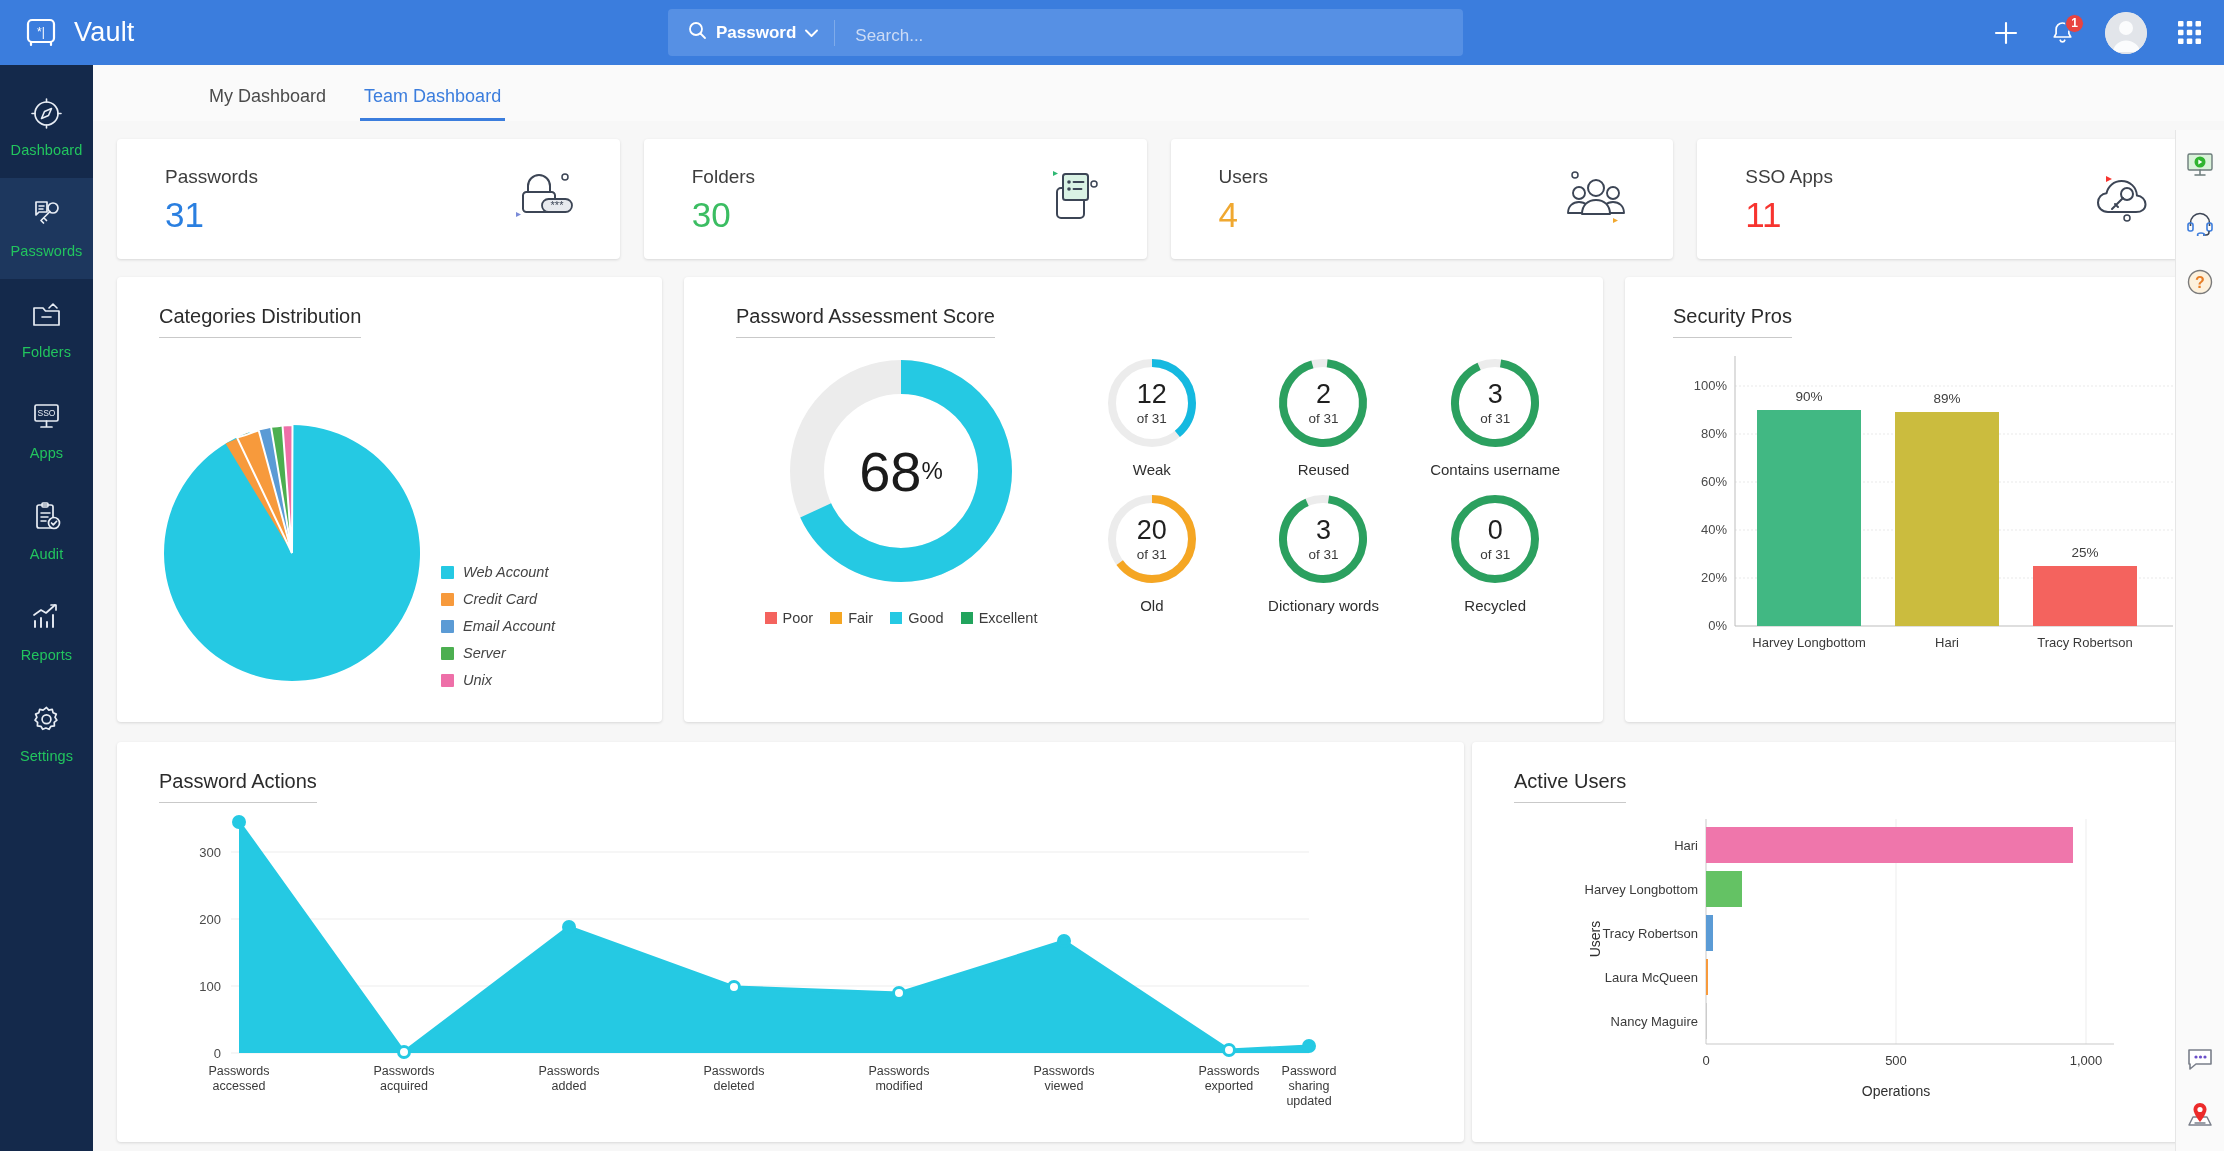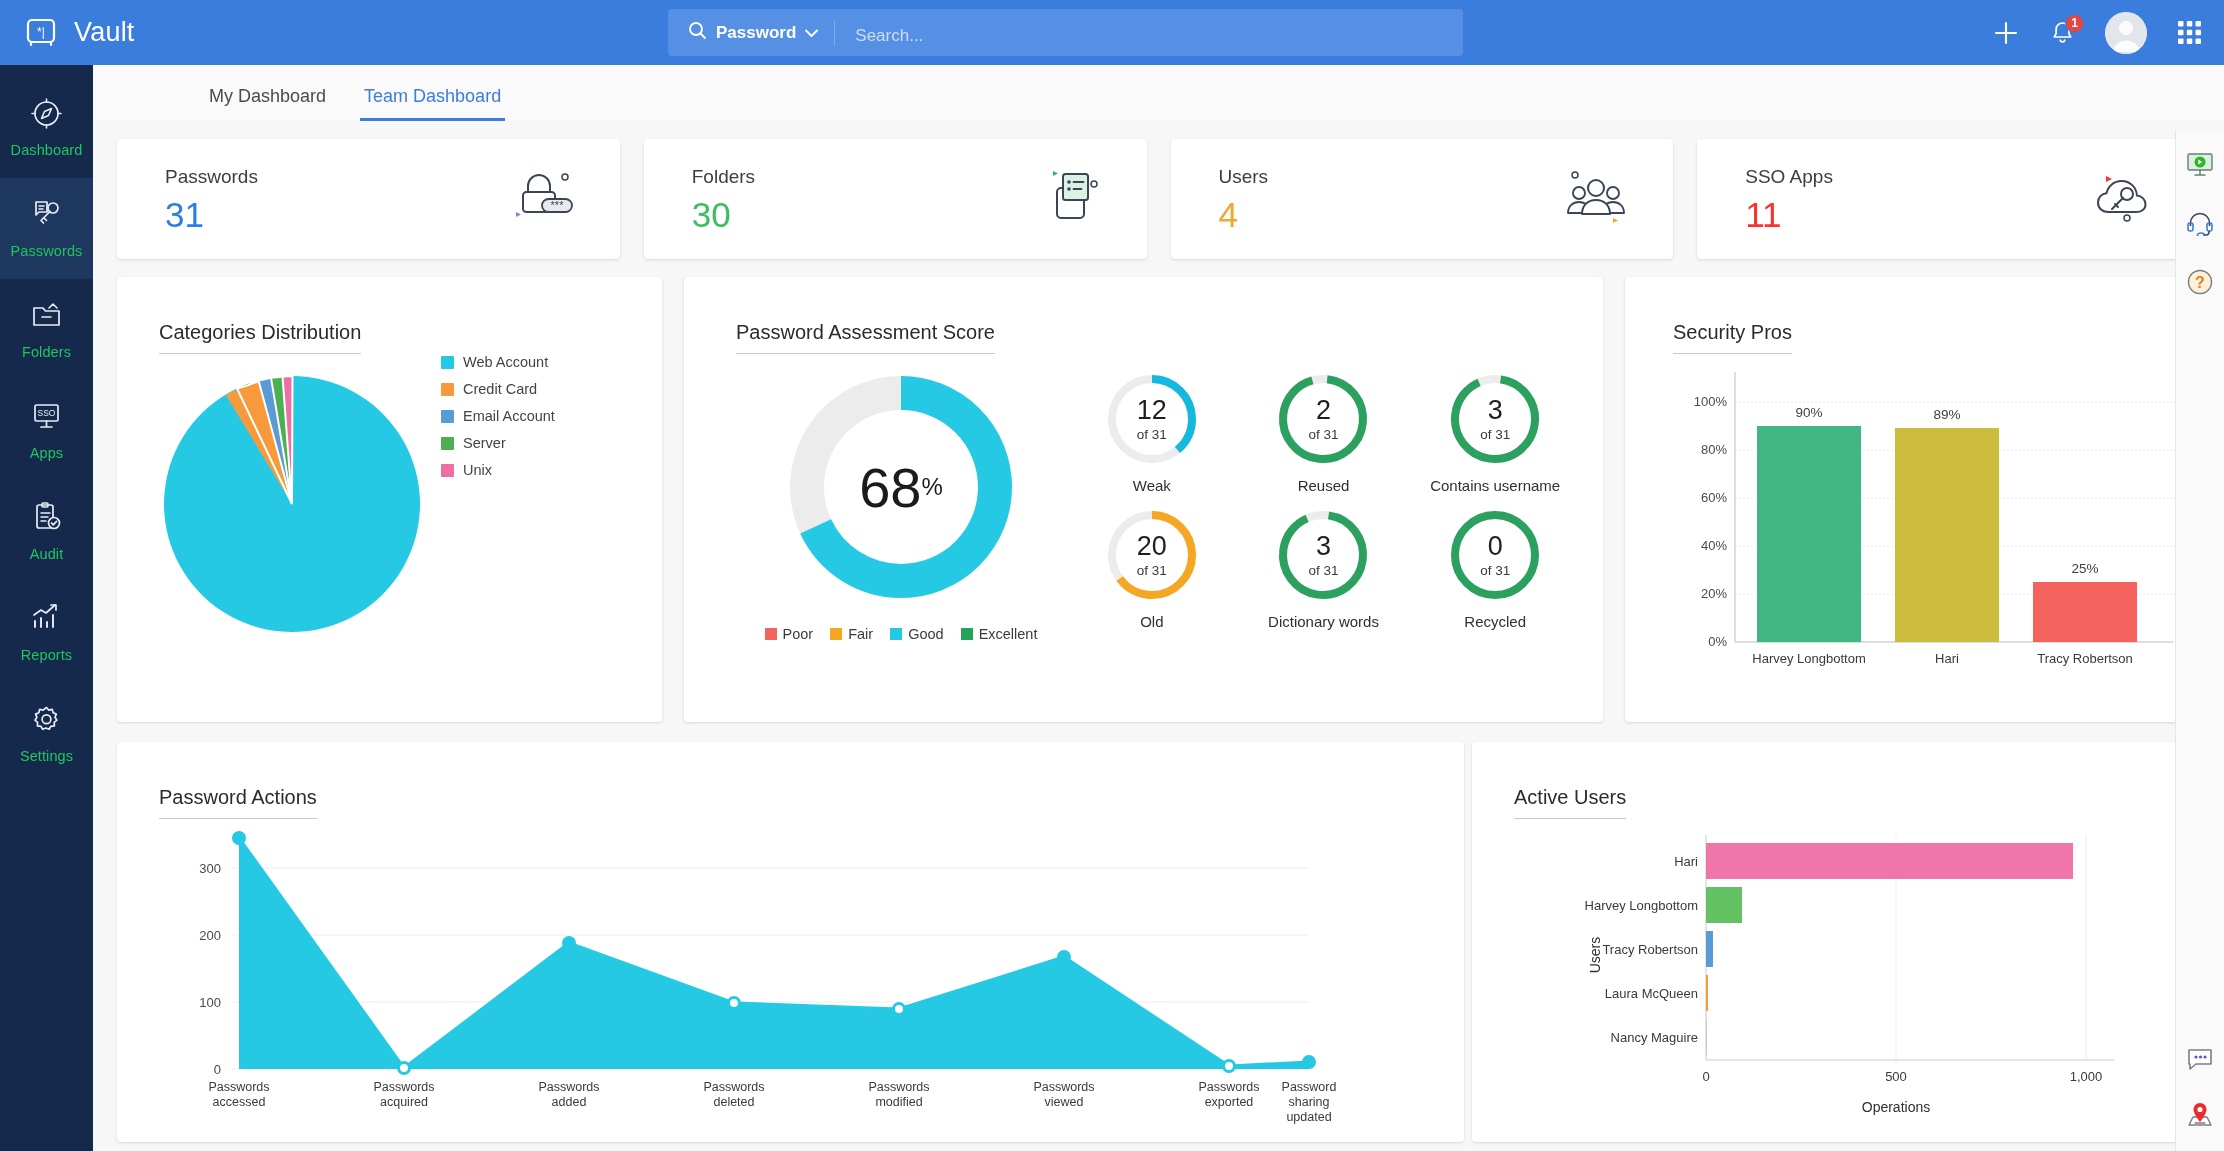--- a/index.html
+++ b/index.html
@@ -63,35 +63,35 @@
   
   .content { flex: 1; display: flex; flex-direction: column; min-width: 0; background: #f7f7f7; position: relative; }
   .tabs { height: 56px; display: flex; align-items: flex-end; gap: 38px; padding-left: 116px; background: #fafafa; }
   .tab { font-size: 18px; color: #4b4b4b; padding-bottom: 14px; cursor: pointer; position: relative; }
   .tab.active { color: #3b7ddd; text-align: right; }
   .tab.active::after { content: ""; position: absolute; left: -4px; right: -4px; bottom: 0; height: 3px; background: #3b7ddd; }
 
   .scroll { flex: 1; padding: 18px 24px 0 24px; overflow: hidden; }
 
   .card { background: #fff; border-radius: 4px; box-shadow: 0 1px 3px rgba(0,0,0,.13); }
-  .card-title { font-size: 20px; color: #2b2b2b; font-weight: 400; display: inline-block; padding-bottom: 9px; border-bottom: 1px solid #c9c9c9; margin-top: 16px; }
+  .card-title { font-size: 20px; color: #2b2b2b; font-weight: 400; display: inline-block; padding-bottom: 9px; border-bottom: 1px solid #c9c9c9; }
 
   
   .statrow { display: flex; gap: 24px; margin-bottom: 18px; }
   .stat { flex: 1; height: 120px; display: flex; align-items: center; justify-content: space-between; padding: 0 38px 0 48px; }
   .stat-label { font-size: 19px; color: #3d3d3d; margin-bottom: 9px; }
   .stat-value { font-size: 35px; font-weight: 400; line-height: 1; }
 
   
   .midrow { display: flex; gap: 22px; margin-bottom: 20px; }
   .card-cats { width: 545px; height: 445px; padding: 28px 0 0 42px; }
   .card-assess { flex: 1; height: 445px; padding: 28px 0 0 52px; }
   .card-pros { width: 575px; height: 445px; padding: 28px 0 0 48px; }
 
-  .cats-body { display: flex; align-items: flex-start; height: 350px; }
+  .cats-body { display: flex; align-items: flex-end; height: 350px; font-style: italic; }
   .legend { display: flex; flex-direction: column; gap: 11px; margin-left: 10px; }
   .legend-item { display: flex; align-items: center; gap: 9px; }
   .legend-sw { width: 13px; height: 13px; border-radius: 1px; }
   .legend-txt { font-size: 14.5px; color: #444; }
 
   .assess-body { display: flex; align-items: flex-start; padding-top: 18px; }
   .donut-col { width: 330px; display: flex; flex-direction: column; align-items: center; }
   .donut-center { position: absolute; inset: 0; display: flex; align-items: center; justify-content: center; }
   .donut-pct { font-size: 56px; color: #1b1b1b; font-weight: 400; }
   .donut-sym { font-size: 24px; color: #1b1b1b; }

